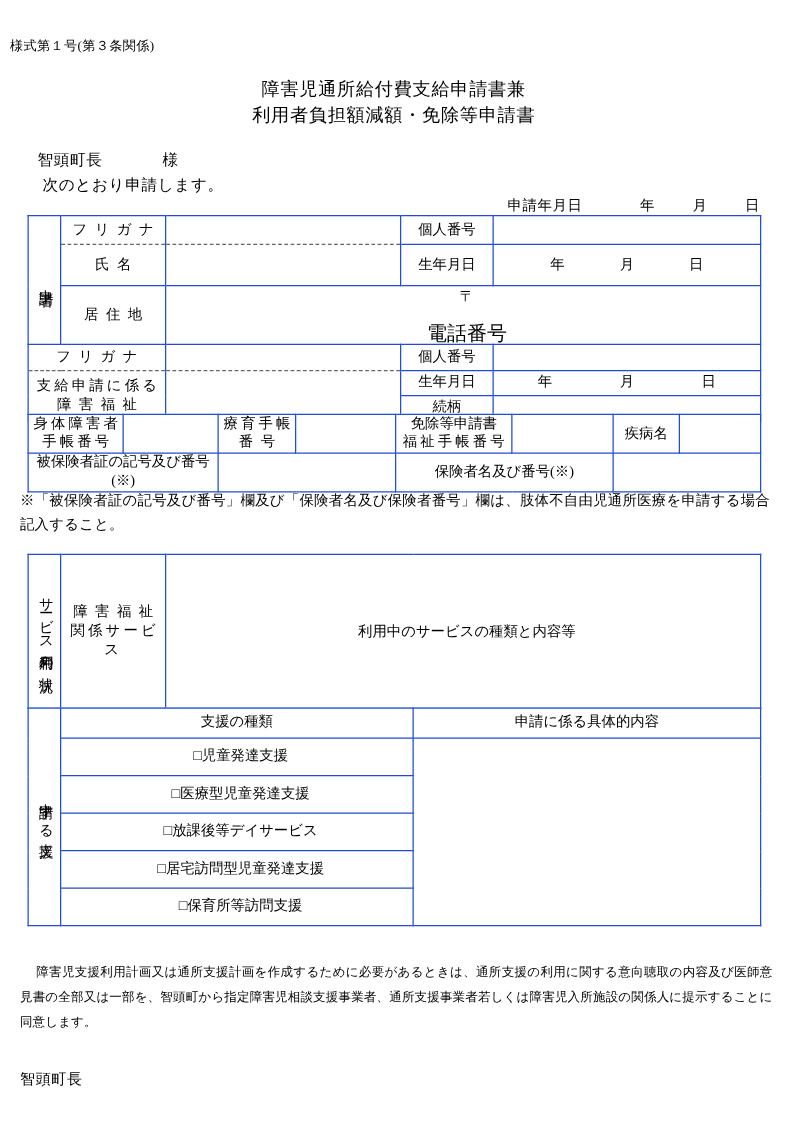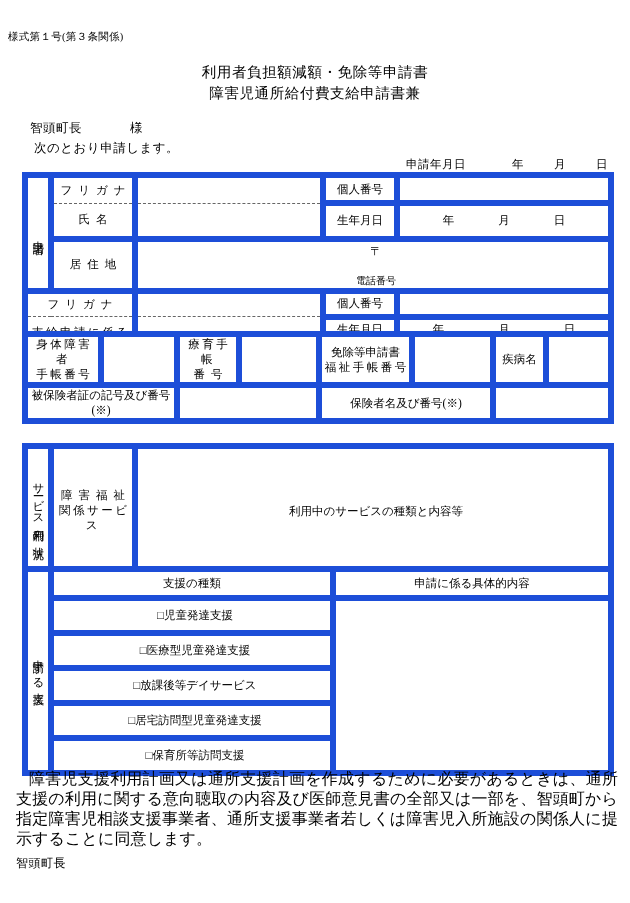--- a/index.html
+++ b/index.html
@@ -70,21 +70,21 @@
   .appdate .m { padding-left: 30px; }
   .appdate .d { padding-left: 30px; }
 
   table.grid {
     position: absolute;
     border-collapse: collapse;
     table-layout: fixed;
     background: #fff;
   }
   table.grid td {
-    border: 6px solid #1d4ed8;
+    border: 1px solid #1d4ed8;
     font-size: 11.5px;
     padding: 0;
     vertical-align: middle;
     text-align: center;
     line-height: 15px;
   }
   #applicant-table {
     left: 22px;
     top: 172px;
     width: 586px;
@@ -125,21 +125,21 @@
   .small { font-size: 10.5px; }
   .postal {
     text-align: left;
     padding-left: 6px !important;
     vertical-align: top;
   }
   .postal .mark { display: block; padding-top: 2px; font-size: 11.5px; }
   .tel {
     display: block;
     padding-top: 14px;
-    font-size: 10px;
+    font-size: 16px;
   }
   .ymd .y { padding-left: 0px; }
   .ymd .m { padding-left: 44px; }
   .ymd .d { padding-left: 44px; }
   .ymd2 .m { padding-left: 54px; }
   .ymd2 .d { padding-left: 54px; }
 
   .note {
     position: absolute;
     left: 16px;
@@ -148,21 +148,21 @@
     font-size: 11.5px;
     line-height: 19px;
     letter-spacing: 0.2px;
     text-align: justify;
   }
   .consent {
     position: absolute;
     left: 16px;
     top: 769px;
     width: 602px;
-    font-size: 16px;
+    font-size: 10px;
     line-height: 20px;
     letter-spacing: 0.1px;
     text-align: justify;
     text-indent: 13px;
     font-family: Liberation Serif, serif;
   }
   .signature {
     position: absolute;
     left: 16px;
     top: 855px;
@@ -178,22 +178,22 @@
   .chk { letter-spacing: 0px; }
 </style>
 </head>
 <body>
 
 <div id="page">
 
   <div class="form-no">様式第１号(第３条関係)</div>
 
   <div class="title-block">
+    <div class="title-line">障害児通所給付費支給申請書兼</div>
     <div class="title-line">利用者負担額減額・免除等申請書</div>
-    <div class="title-line">障害児通所給付費支給申請書兼</div>
   </div>
 
   <div class="addressee">
     <span>智頭町長</span><span class="sama">様</span>
   </div>
 
   <div class="lead">次のとおり申請します。</div>
 
   <div class="appdate">
     <span>申請年月日</span><span class="y">年</span><span class="m">月</span><span class="d">日</span>
@@ -314,20 +314,21 @@
         </td>
         <td colspan="2"></td>
         <td colspan="2" class="small">
           <span>保険者名及び番号(※)</span>
         </td>
         <td colspan="2"></td>
       </tr>
     </tbody>
   </table>
 
+  <div class="note">※「被保険者証の記号及び番号」欄及び「保険者名及び保険者番号」欄は、肢体不自由児通所医療を申請する場合記入すること。</div>
 
   <table class="grid" id="service-table">
     <colgroup>
       <col style="width:26px">
       <col style="width:84px">
       <col style="width:198px">
       <col style="width:278px">
     </colgroup>
     <tbody>
       <tr>

